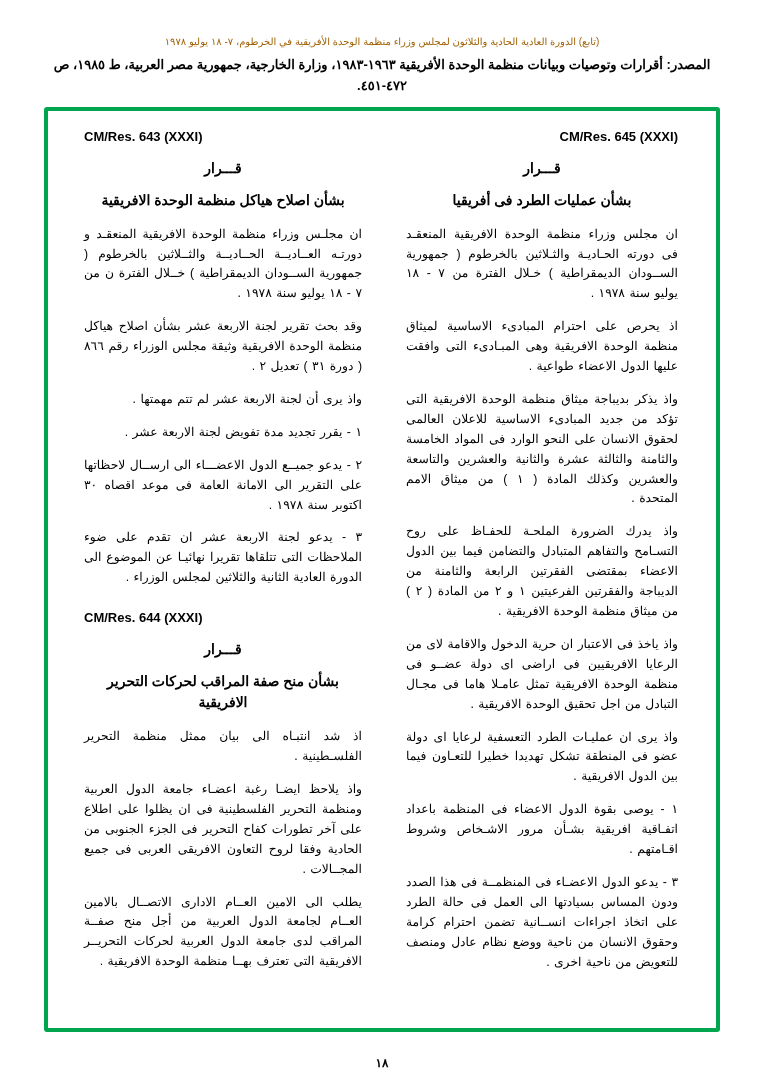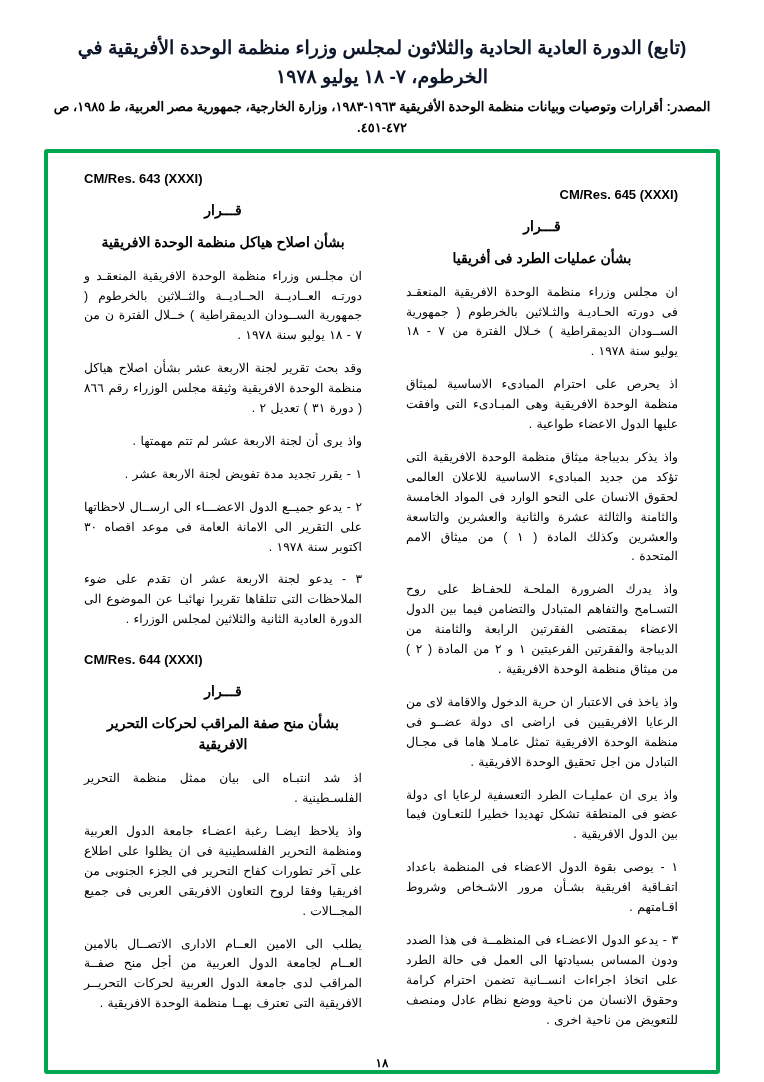--- a/index.html
+++ b/index.html
@@ -20,25 +20,25 @@
     height: 1082px;
     box-sizing: border-box;
     padding: 34px 44px 0 44px;
     position: relative;
   }
   .header {
     text-align: center;
     margin-bottom: 6px;
   }
   .header-title {
-    font-size: 19px;
-    font-weight: bold;
+    font-size: 10px;
+    font-weight: normal;
     letter-spacing: 0px;
     line-height: 1.5;
-    color: #0f172a;
+    color: #a16207;
     direction: rtl;
   }
   .header-source {
     font-size: 13px;
     font-weight: bold;
     line-height: 1.6;
     margin-top: 6px;
     color: #000;
     direction: rtl;
   }
@@ -58,21 +58,21 @@
     gap: 0px;
     height: 100%;
     box-sizing: border-box;
   }
   .col {
     width: 50%;
     box-sizing: border-box;
     padding: 0 18px;
     direction: rtl;
   }
-  .col-right { padding-right: 22px; padding-left: 24px; margin-top: 16px; }
+  .col-right { padding-right: 22px; padding-left: 24px; }
   .col-left  { padding-right: 20px; padding-left: 20px; }
 
   .res-id {
     font-family: Liberation Sans, sans-serif;
     direction: ltr;
     text-align: right;
     font-size: 13px;
     font-weight: bold;
     margin: 0 0 16px 0;
     unicode-bidi: isolate;
@@ -153,21 +153,21 @@
         <p class="para">١ - يقرر تجديد مدة تفويض لجنة الاربعة عشر .</p>
         <p class="para">٢ - يدعو جميــع الدول الاعضـــاء الى ارســال لاحظاتها على التقرير الى الامانة العامة فى موعد اقصاه ٣٠ اكتوبر سنة ١٩٧٨ .</p>
         <p class="para">٣ - يدعو لجنة الاربعة عشر ان تقدم على ضوء الملاحظات التى تتلقاها تقريرا نهائيـا عن الموضوع الى الدورة العادية الثانية والثلاثين لمجلس الوزراء .</p>
 
         <div class="gap-block">
           <div class="res-id">CM/Res. 644 (XXXI)</div>
           <div class="qarar">قـــرار</div>
           <div class="subject">بشأن منح صفة المراقب لحركات التحرير الافريقية</div>
 
           <p class="para">اذ شد انتبـاه الى بيان ممثل منظمة التحرير الفلسـطينية .</p>
-          <p class="para">واذ يلاحظ ايضـا رغبة اعضـاء جامعة الدول العربية ومنظمة التحرير الفلسطينية فى ان يظلوا على اطلاع على آخر تطورات كفاح التحرير فى الجزء الجنوبى من افريقيا وفقا لروح التعاون الافريقى العربى فى جميع المجــالات .</p>
+          <p class="para">واذ يلاحظ ايضـا رغبة اعضـاء جامعة الدول العربية ومنظمة التحرير الفلسطينية فى ان يظلوا على اطلاع على آخر تطورات كفاح التحرير فى الجزء الجنوبى من الحادية وفقا لروح التعاون الافريقى العربى فى جميع المجــالات .</p>
           <p class="para last">يطلب الى الامين العــام الادارى الاتصــال بالامين العــام لجامعة الدول العربية من أجل منح صفــة المراقب لدى جامعة الدول العربية لحركات التحريــر الافريقية التى تعترف بهــا منظمة الوحدة الافريقية .</p>
         </div>
       </div>
 
     </div>
   </div>
 
   <div class="page-number">١٨</div>
 </div>
 

